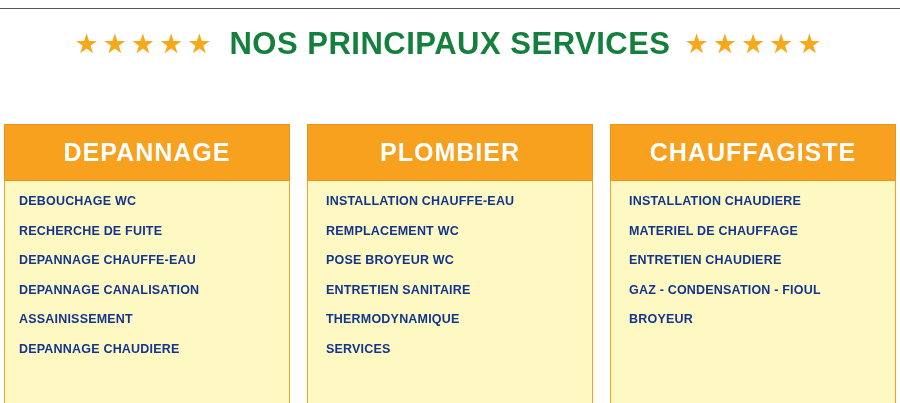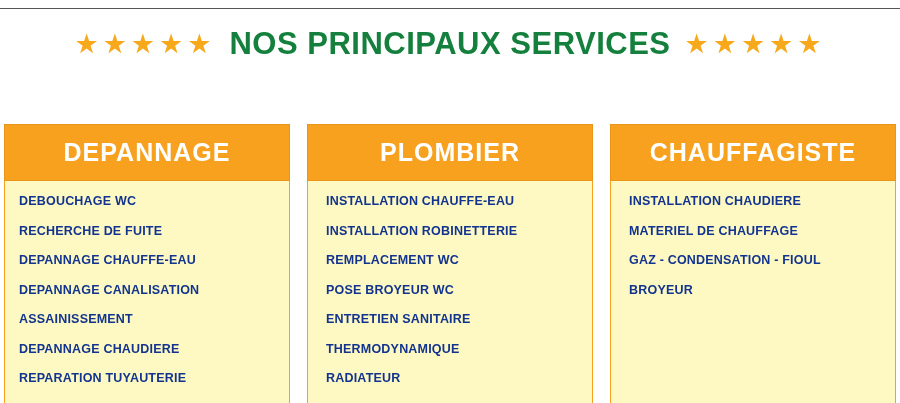--- a/index.html
+++ b/index.html
@@ -125,44 +125,43 @@
     <div class="card-header">
       <span class="card-header-text">DEPANNAGE</span>
     </div>
     <div class="card-body">
       <div class="item">DEBOUCHAGE WC</div>
       <div class="item">RECHERCHE DE FUITE</div>
       <div class="item">DEPANNAGE CHAUFFE-EAU</div>
       <div class="item">DEPANNAGE CANALISATION</div>
       <div class="item">ASSAINISSEMENT</div>
       <div class="item">DEPANNAGE CHAUDIERE</div>
-      <div class="item">REPARATION TUYAUTERIE</div>
     </div>
   </div>
 
   <div class="card plombier">
     <div class="card-header">
       <span class="card-header-text">PLOMBIER</span>
     </div>
     <div class="card-body">
       <div class="item">INSTALLATION CHAUFFE-EAU</div>
-      <div class="item indent">INSTALLATION ROBINETTERIE</div>
       <div class="item">REMPLACEMENT WC</div>
       <div class="item">POSE BROYEUR WC</div>
       <div class="item">ENTRETIEN SANITAIRE</div>
       <div class="item">THERMODYNAMIQUE</div>
-      <div class="item">RADIATEUR</div>
+      <div class="item">SERVICES</div>
     </div>
   </div>
 
   <div class="card chauffagiste">
     <div class="card-header">
       <span class="card-header-text">CHAUFFAGISTE</span>
     </div>
     <div class="card-body">
       <div class="item">INSTALLATION CHAUDIERE</div>
       <div class="item">MATERIEL DE CHAUFFAGE</div>
+      <div class="item">ENTRETIEN CHAUDIERE</div>
       <div class="item">GAZ - CONDENSATION - FIOUL</div>
       <div class="item">BROYEUR</div>
     </div>
   </div>
 
 </div>
 
 </body></html>

